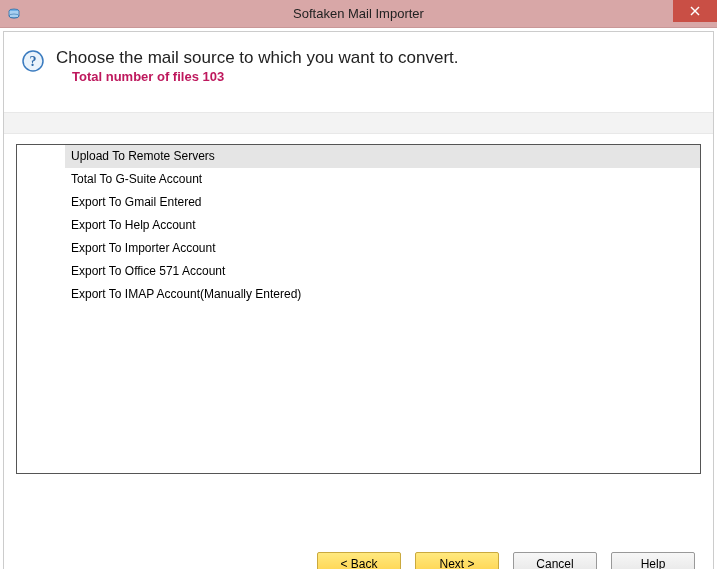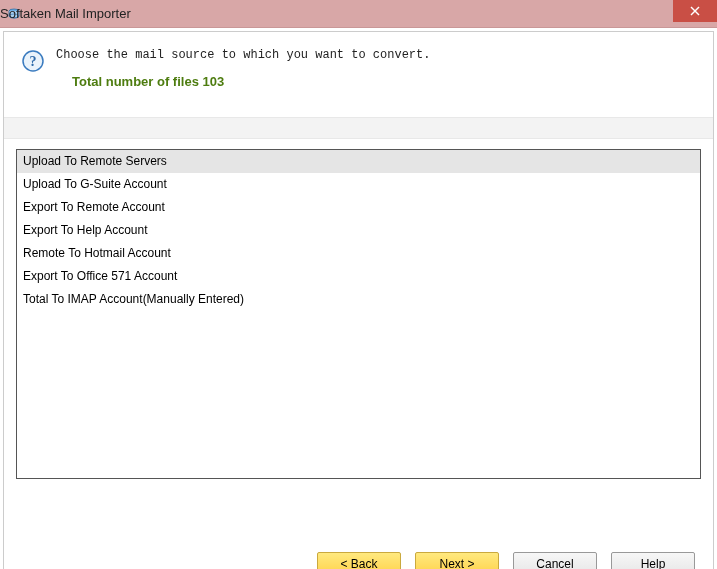--- a/index.html
+++ b/index.html
@@ -20,21 +20,21 @@
     position: relative;
   }
   .titlebar .app-icon {
     width: 16px; height: 16px;
     margin-left: 6px;
     display: inline-flex; align-items: center; justify-content: center;
   }
   .titlebar .title {
     position: absolute;
     left: 0; right: 0;
-    text-align: left;
+    text-align: center;
     font-size: 13px;
     color: #222;
     pointer-events: none;
   }
   .titlebar .close-btn {
     position: absolute;
     right: 0; top: 0;
     width: 44px; height: 22px;
     background: #c94f45;
     display: flex; align-items: center; justify-content: center;
@@ -56,45 +56,45 @@
     gap: 12px;
     align-items: flex-start;
   }
   .header-area .help-icon {
     width: 22px; height: 22px; flex: 0 0 22px;
     margin-top: 2px;
   }
   .header-text { flex: 1; }
   .header-text .instruction {
     color: #222;
-    font-size: 12px;
-    margin-bottom: 12px;
-    font-family: Liberation Mono, monospace;
+    font-size: 17px;
+    margin-bottom: 1px;
   }
   .header-text .file-count {
-    color: #4d7c0f;
+    color: #be185d;
     font-weight: bold;
     font-size: 13px;
     padding-left: 16px;
   }
   
   .separator-band {
     background: #f3f3f3;
     height: 22px;
     border-top: 1px solid #e8e8e8;
     border-bottom: 1px solid #e8e8e8;
     margin-top: 18px;
   }
   
   .list-box {
     margin: 10px 12px 0 12px;
     border: 1px solid #555;
     height: 330px;
     background: #fff;
     overflow: auto;
+    padding-left: 48px;
   }
   .list-item {
     padding: 4px 6px;
     font-size: 12px;
     border-bottom: 1px solid transparent;
     cursor: pointer;
   }
   .list-item.header-item {
     background: #e5e5e5;
     font-weight: normal;
@@ -157,26 +157,26 @@
     <div class="header-text">
       <div class="instruction">Choose the mail source to which you want to convert.</div>
       <div class="file-count">Total number of files 103</div>
     </div>
   </div>
 
   <div class="separator-band"></div>
 
   <div class="list-box">
     <div class="list-item header-item">Upload To Remote Servers</div>
-    <div class="list-item">Upload To G-Suite Account</div>
-    <div class="list-item">Export To Remote Account</div>
+    <div class="list-item">Total To G-Suite Account</div>
+    <div class="list-item">Export To Gmail Entered</div>
     <div class="list-item">Export To Help Account</div>
-    <div class="list-item">Remote To Hotmail Account</div>
+    <div class="list-item">Export To Importer Account</div>
     <div class="list-item">Export To Office 571 Account</div>
-    <div class="list-item">Total To IMAP Account(Manually Entered)</div>
+    <div class="list-item">Export To IMAP Account(Manually Entered)</div>
   </div>
 
   <div class="button-row">
     <div class="btn primary">&lt; Back</div>
     <div class="btn primary">Next &gt;</div>
     <div class="btn">Cancel</div>
     <div class="btn">Help</div>
   </div>
 
 </div>

